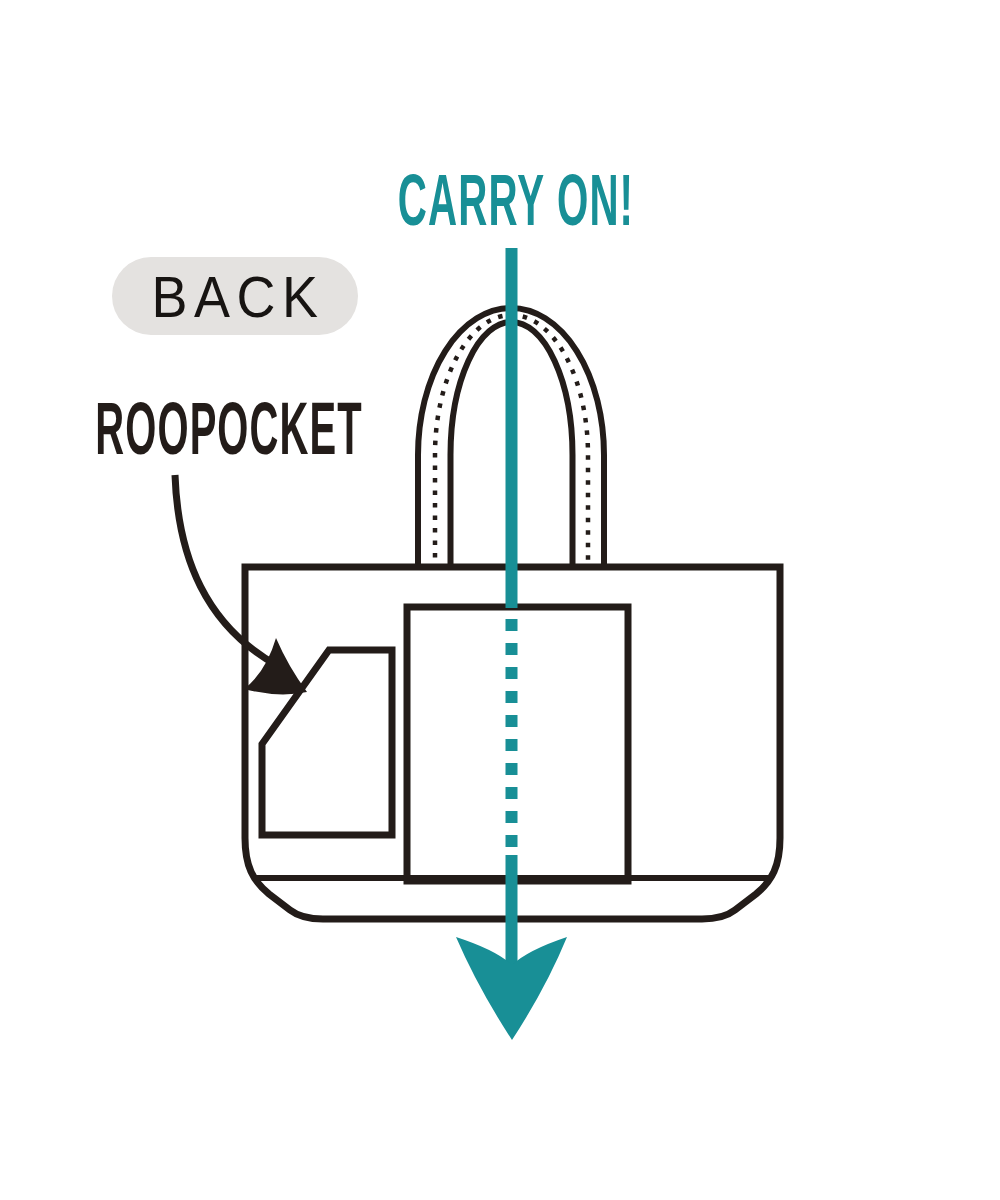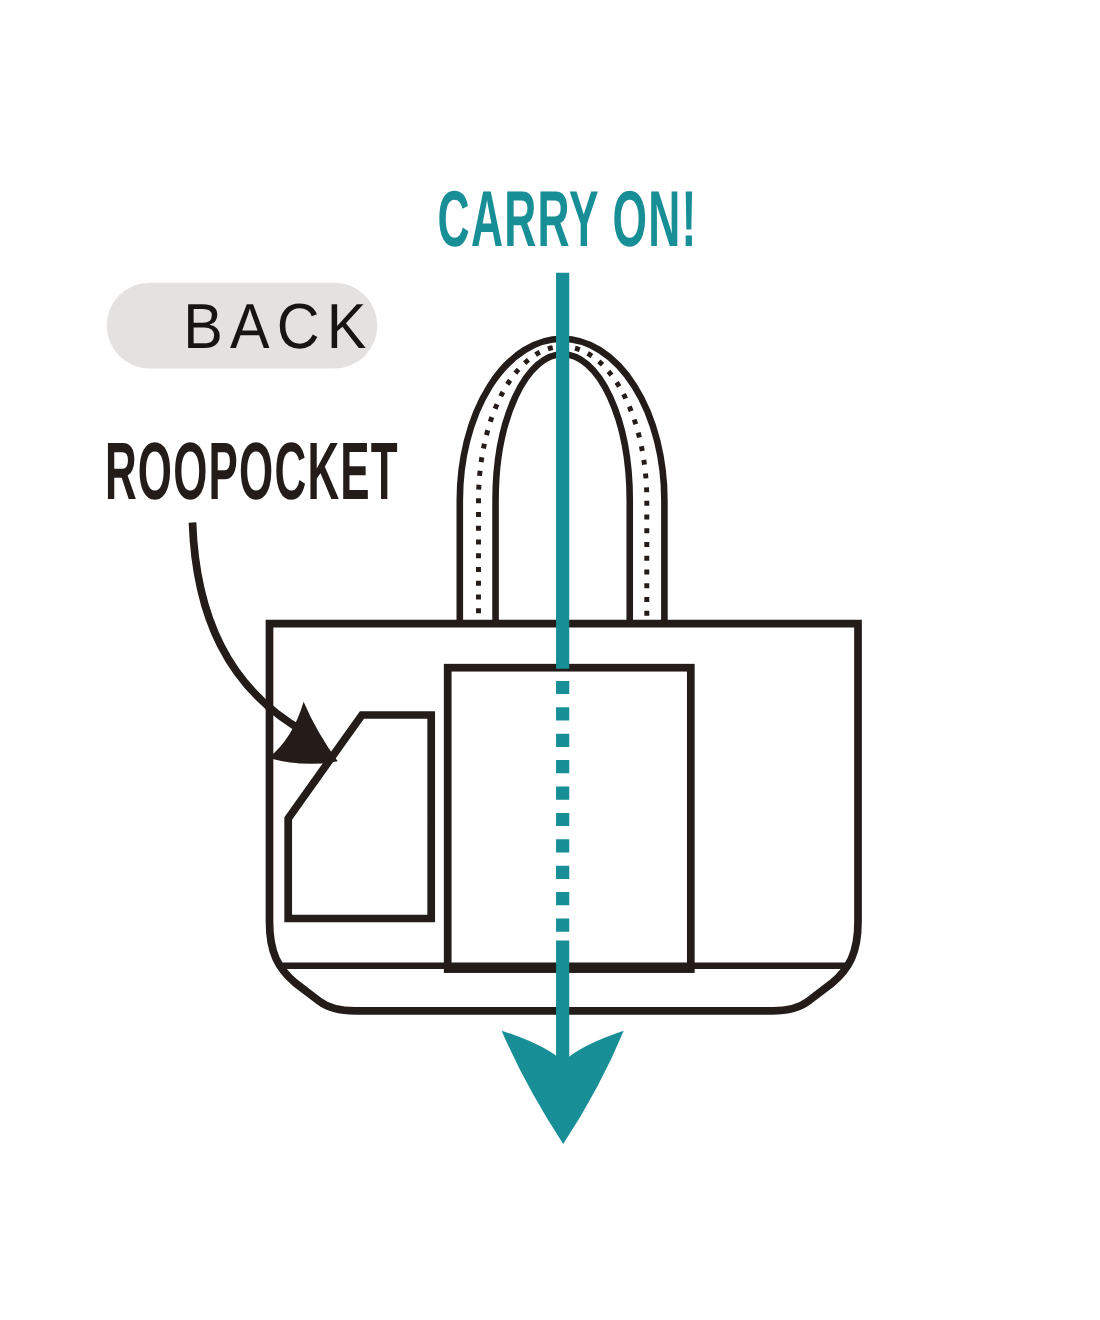--- a/index.html
+++ b/index.html
@@ -47,29 +47,29 @@
   .roopocket {
     left: 229px;
     top: 392px;
     font-size: 74px;
     letter-spacing: 2px;
     color: var(--ink);
     transform: translateX(-50%) scale(0.54, 1);
   }
   .back-badge {
     position: absolute;
-    left: 97px;
+    left: 112px;
     top: 257px;
     width: 246px;
     height: 78px;
     border-radius: 39px;
     background: var(--pill);
     display: flex;
     align-items: center;
-    justify-content: flex-end;
+    justify-content: center;
   }
   .back-badge .back-text {
     font-family: "Liberation Sans", sans-serif;
     font-size: 58px;
     font-weight: 400;
     letter-spacing: 7px;
     color: #171412;
     transform: translateX(3px) scale(0.93, 1);
   }
 </style>

